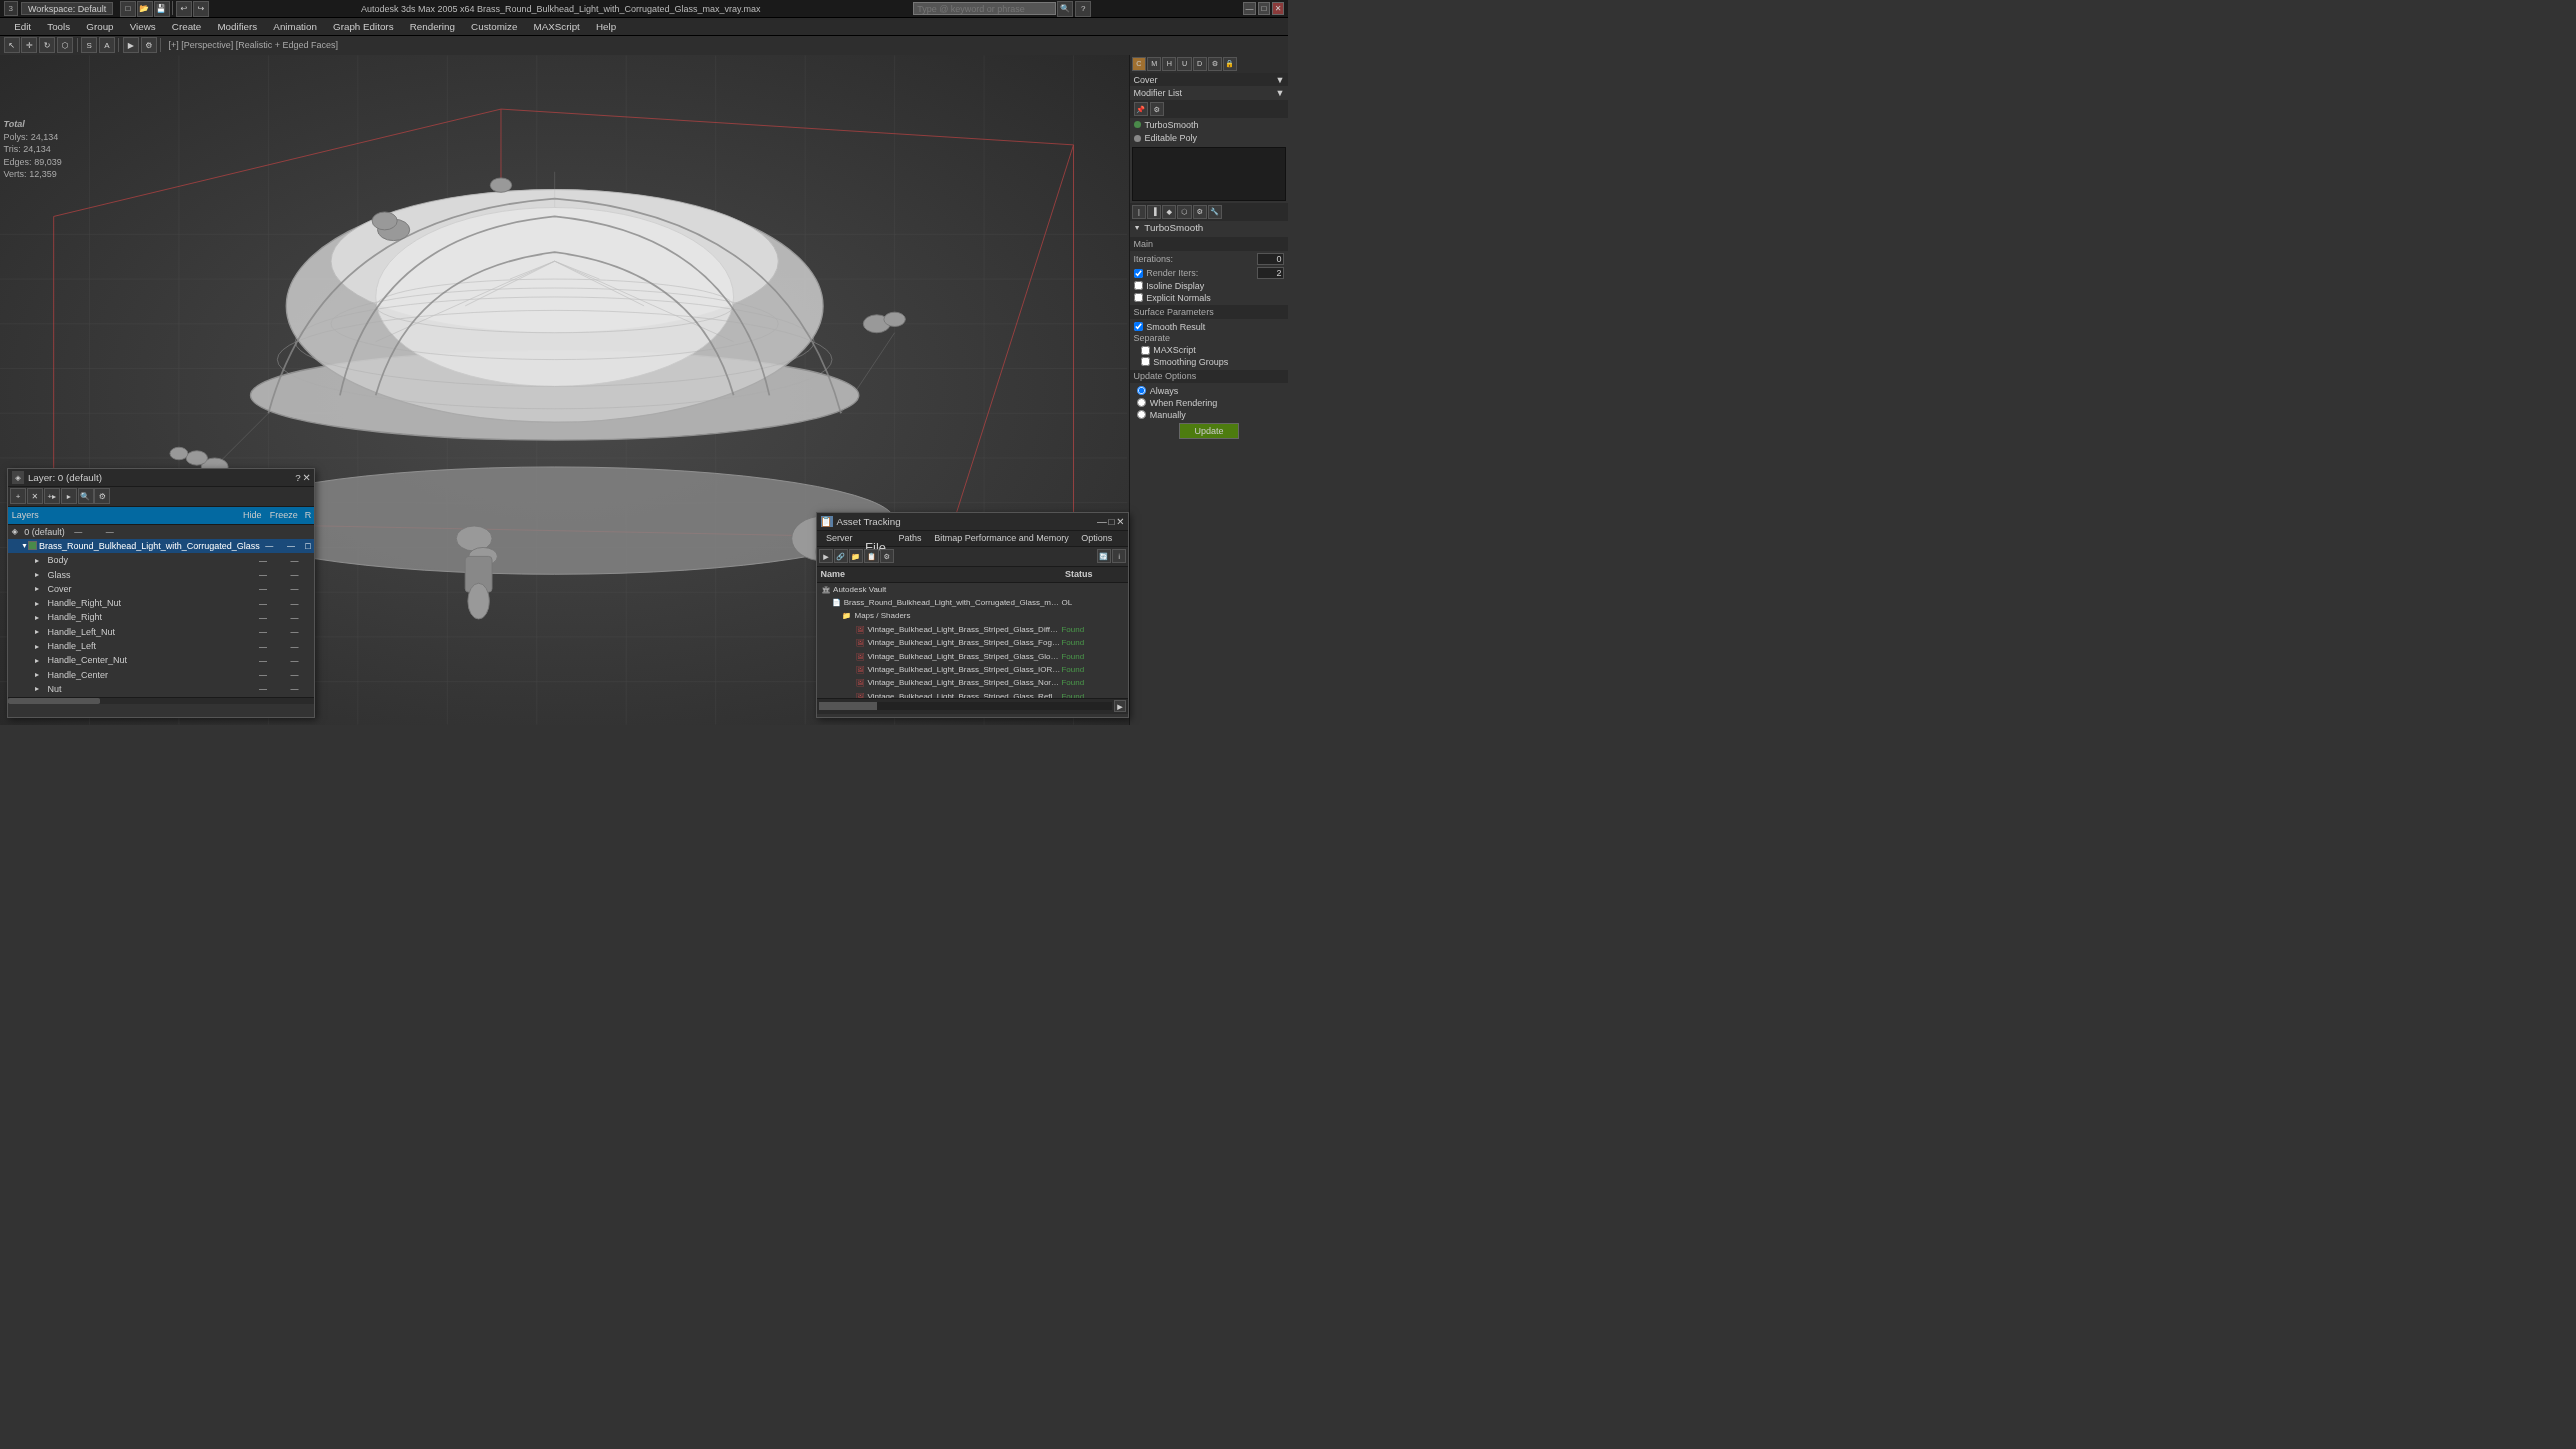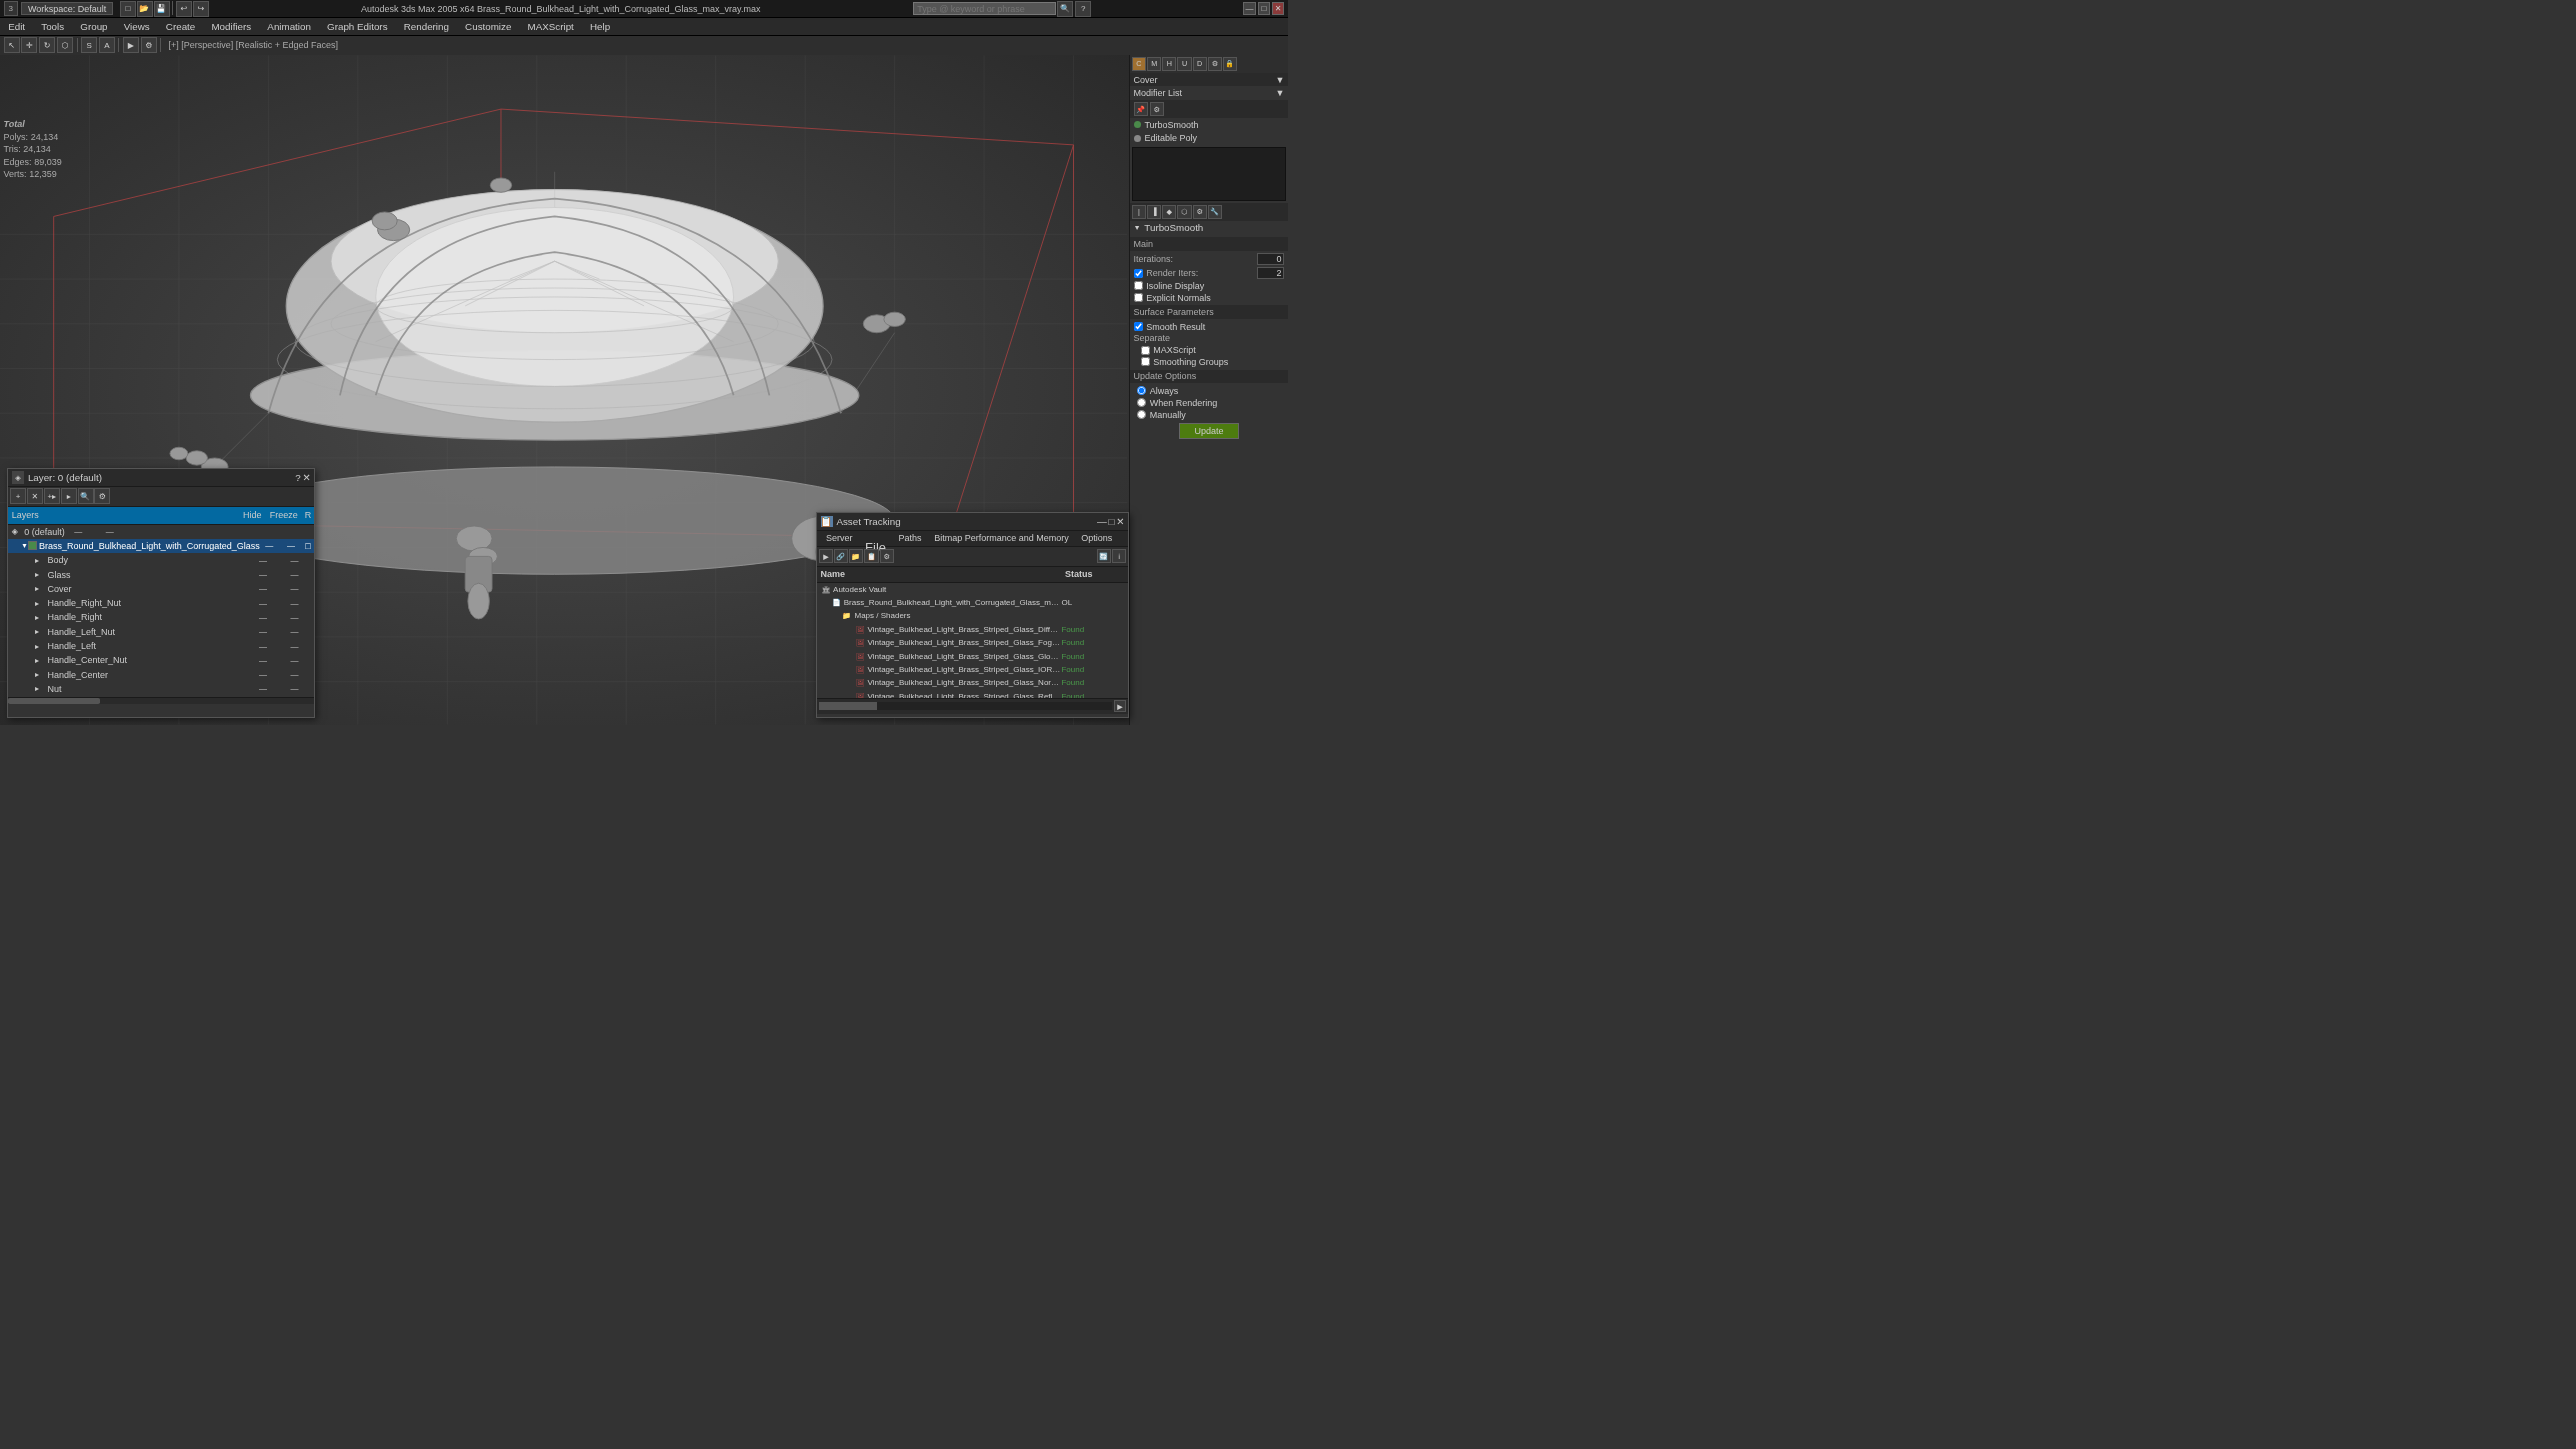--- a/index.html
+++ b/index.html
@@ -71,21 +71,21 @@
       display: flex; align-items: center; justify-content: center;
       font-size: 8px; cursor: pointer; color: #ccc;
     }
 
     
     #menu-bar {
       height: 18px;
       background: #2a2a2a;
       display: flex;
       align-items: center;
-      padding: 0 1px;
+      padding: 0 7px;
       border-bottom: 0.9px solid #000;
       gap: 1.8px;
     }
     .menu-item {
       padding: 1.8px 7.2px;
       font-size: 9.8px;
       color: #ccc;
       cursor: pointer;
     }
 

